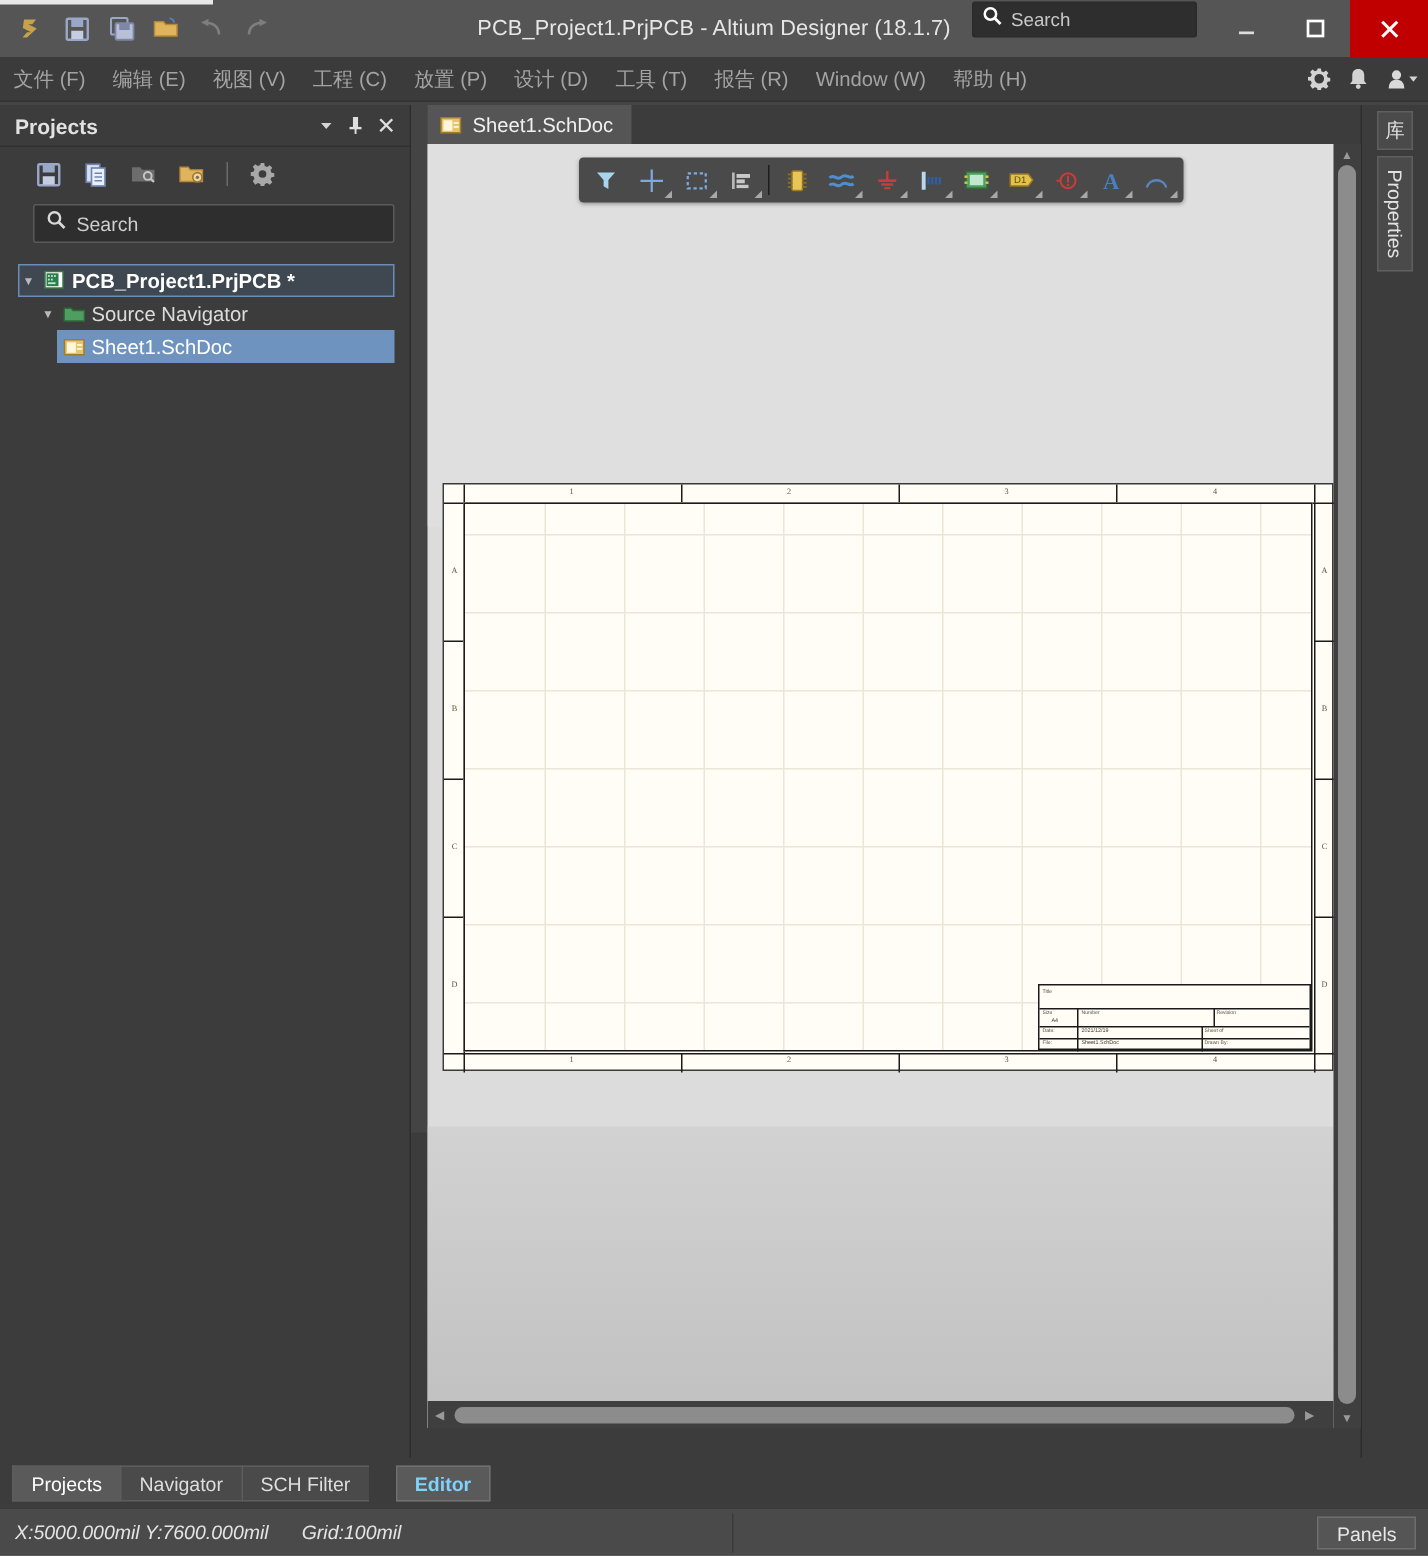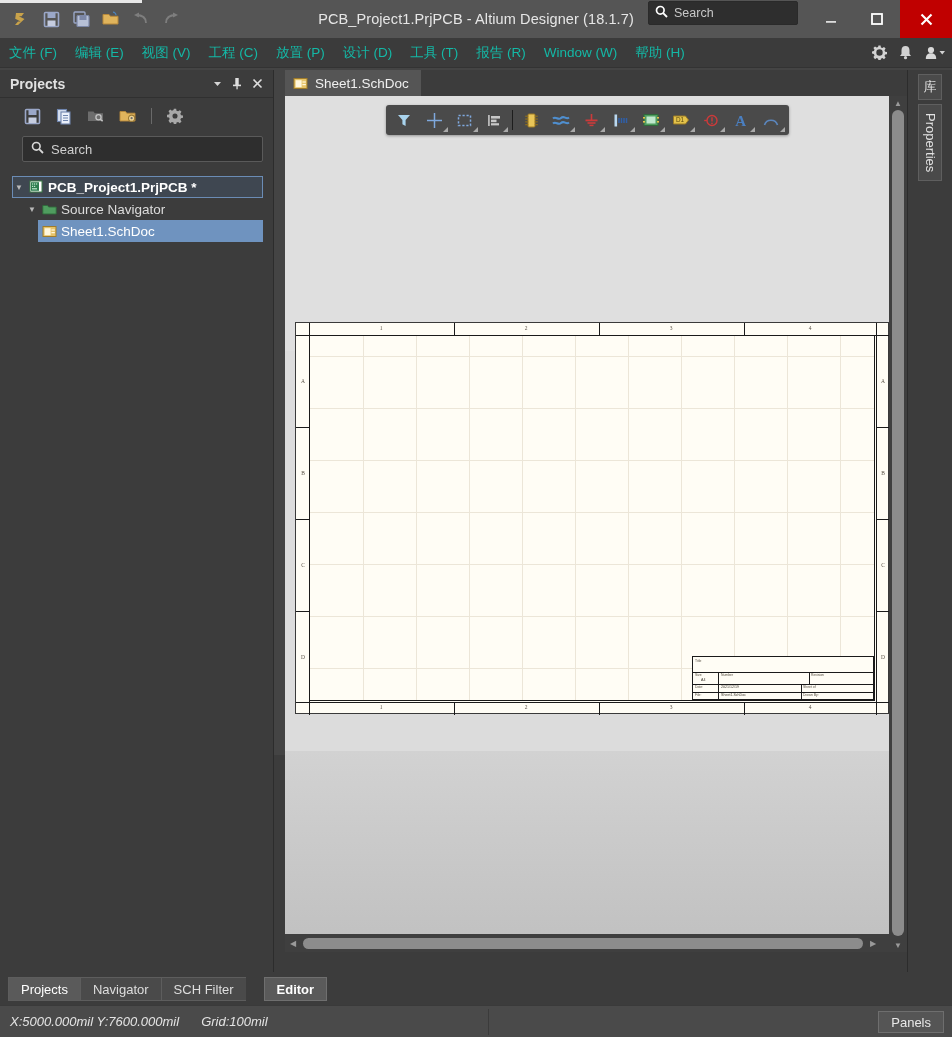--- a/index.html
+++ b/index.html
@@ -50,21 +50,21 @@
   .wbtn.min { right: 98px; }
   .wbtn.max { right: 52px; }
 
   
   .menubar {
     position: absolute; left: 0; top: 38px; width: 952px; height: 30px;
     background: #3b3b3b; display: flex; align-items: center;
     border-bottom: 1px solid #333;
   }
   .menu-item {
-    padding: 3px 9px; font-size: 13.5px; color: #14b8a6; cursor: pointer;
+    padding: 3px 9px; font-size: 13.5px; color: #a3a3a3; cursor: pointer;
     white-space: nowrap;
   }
   .menubar-right {
     position: absolute; right: 6px; display: flex; align-items: center; gap: 12px;
   }
   .mb-icon { cursor: pointer; display: flex; align-items: center; }
 
   
   .left-panel {
     position: absolute; left: 0; top: 70px; width: 274px; height: 902px;
@@ -126,21 +126,21 @@
     padding-left: 8px;
   }
   .ptab {
     height: 24px; padding: 0 12px; font-size: 13px; color: #dedede;
     background: #4a4a4a; border: 1px solid #5d5d5d; border-right: none;
     display: flex; align-items: center; cursor: pointer; margin-bottom: 4px;
   }
   .ptab:last-of-type { border-right: 1px solid #5d5d5d; }
   .ptab.active { background: #5a5a5a; color: #fff; }
   .ptab.editor {
-    margin-left: 18px; background: #5a5a5a; font-weight: bold; color: #ffffff;
+    margin-left: 18px; background: #5a5a5a; font-weight: bold; color: #7dd3fc;
     border: 1px solid #6f6f6f; padding: 0 12px; height: 24px;
   }
 
   
   .statusbar {
     position: absolute; left: 0; top: 1005px; width: 952px; height: 32px;
     background: #4a4a4a; display: flex; align-items: center;
     border-top: 1px solid #3a3a3a;
   }
   .status-cell {

